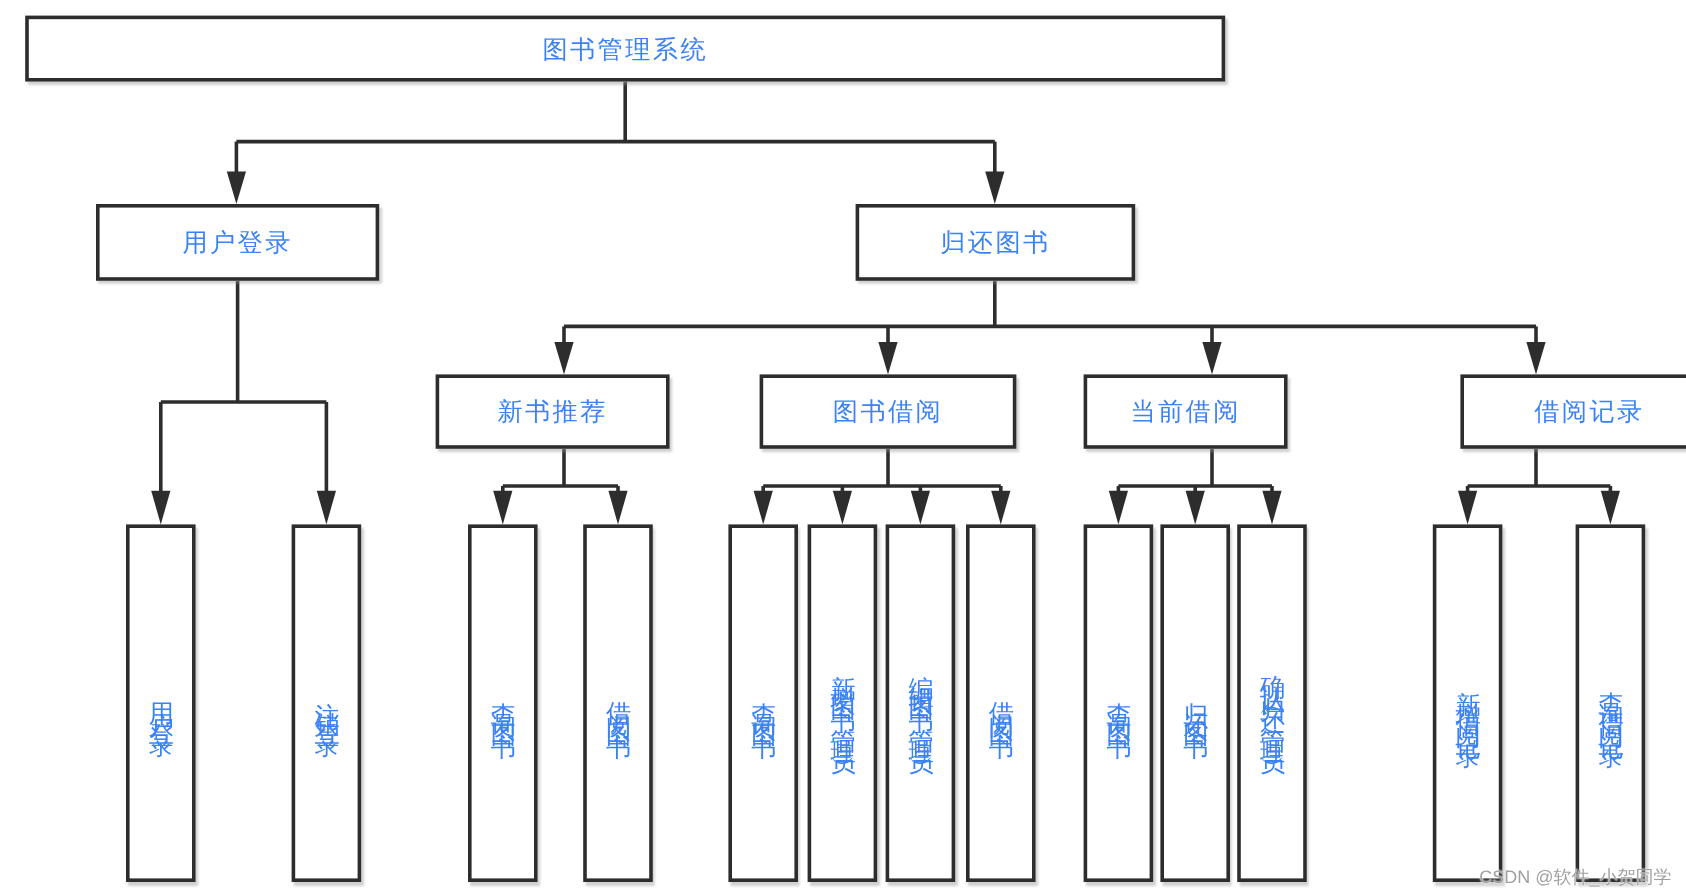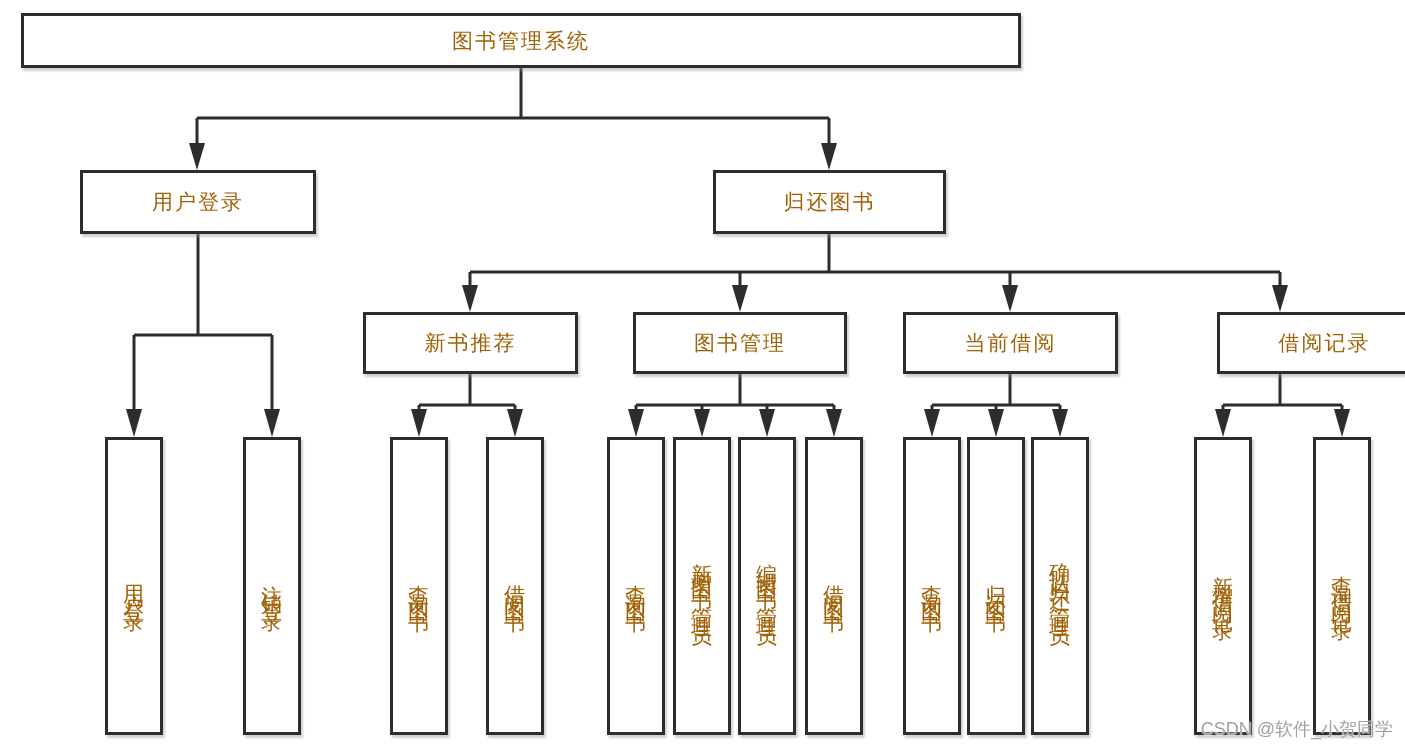--- a/index.html
+++ b/index.html
@@ -28,37 +28,37 @@
     box-sizing: border-box;
     border: 3px solid #2d2d2d;
     background: #ffffff;
     display: flex;
     align-items: center;
     justify-content: center;
     z-index: 2;
     box-shadow: 2px 3px 2px rgba(150,150,150,0.45);
   }
   .box .lbl {
-    color: #a16207;
+    color: #3b82f6;
     font-size: 21px;
     letter-spacing: 2px;
     white-space: nowrap;
   }
   .vbox .lbl {
     writing-mode: vertical-rl;
     letter-spacing: 9px;
     font-size: 21px;
     line-height: 1;
   }
   .watermark {
     position: absolute;
     right: 12px;
     bottom: 6px;
     z-index: 5;
-    font-size: 18px;
+    font-size: 15px;
     color: rgba(155,155,155,0.95);
     text-shadow: 0 0 2px #ffffff, 0 0 1px #ffffff;
     white-space: nowrap;
   }
 </style>
 </head>
 <body>
 
 <div class="canvas">
 
@@ -142,27 +142,27 @@
     <span class="lbl">图书管理系统</span>
   </div>
 
   <div class="box" style="left:80px; top:170px; width:236px; height:64px;">
     <span class="lbl">用户登录</span>
   </div>
   <div class="box" style="left:713px; top:170px; width:233px; height:64px;">
     <span class="lbl">归还图书</span>
   </div>
 
-  <div class="box" style="left:363px; top:312px; width:215px; height:62px;">
+  <div class="box" style="left:363px; top:312px; width:195px; height:62px;">
     <span class="lbl">新书推荐</span>
   </div>
   <div class="box" style="left:633px; top:312px; width:214px; height:62px;">
-    <span class="lbl">图书管理</span>
-  </div>
-  <div class="box" style="left:903px; top:312px; width:215px; height:62px;">
+    <span class="lbl">图书借阅</span>
+  </div>
+  <div class="box" style="left:903px; top:312px; width:170px; height:62px;">
     <span class="lbl">当前借阅</span>
   </div>
   <div class="box" style="left:1173px; top:312px; width:215px; height:62px;margin-left:44px;">
     <span class="lbl">借阅记录</span>
   </div>
 
   <div class="box vbox" style="left:105px; top:437px; width:58px; height:298px;">
     <span class="lbl">用户登录</span>
   </div>
   <div class="box vbox" style="left:243px; top:437px; width:58px; height:298px;">

